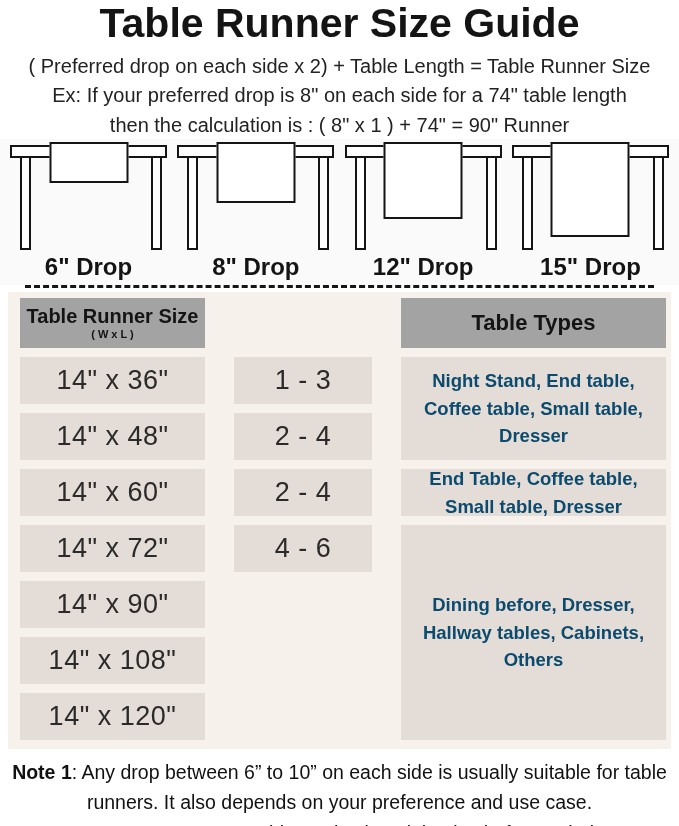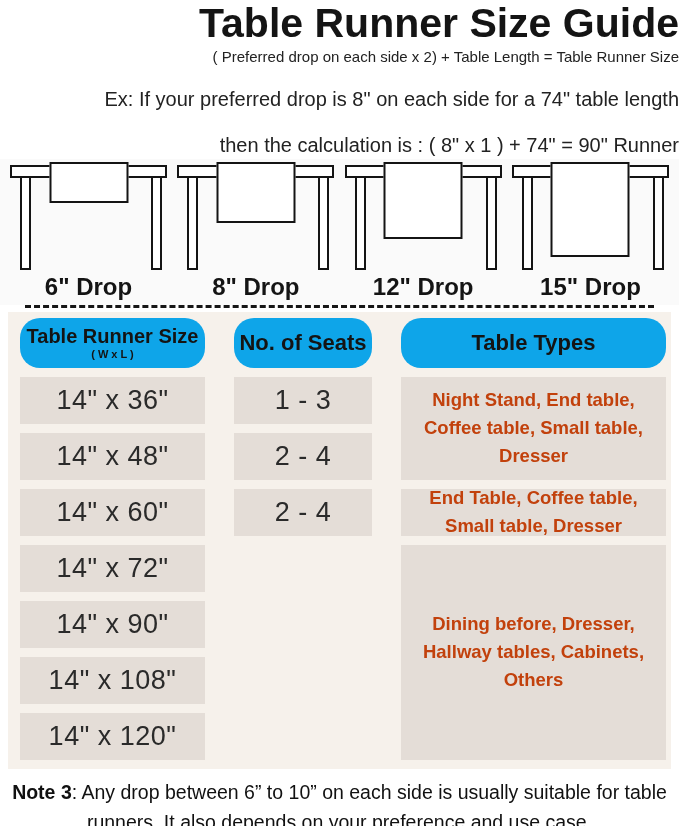--- a/index.html
+++ b/index.html
@@ -6,35 +6,35 @@
   html, body { width: 679px; background: #ffffff; }
   body {
     height: 826px;
     overflow: hidden;
     font-family: "Liberation Sans", sans-serif;
     color: #1c1c1c;
   }
   .page { width: 679px; height: 826px; }
 
   
-  .hdr { text-align: right; padding-top: 1px; background: #ffffff; }
+  .hdr { text-align: center; padding-top: 1px; background: #ffffff; }
   .title {
     font-size: 41px;
     font-weight: 700;
     letter-spacing: 0px;
     line-height: 1.1;
     color: #141414;
   }
   .formula {
-    margin-top: 1px;
-    font-size: 15px;
+    margin-top: 7px;
+    font-size: 20px;
     line-height: 1.3;
     color: #222222;
   }
-  .example { font-size: 20px; line-height: 1.35; color: #222222; margin-top: 19px; }
+  .example { font-size: 20px; line-height: 1.35; color: #222222; margin-top: 3px; }
 
   
   .figs {
     background: #fafafa;
     padding: 3px 10px 0 10px;
     display: flex;
     justify-content: space-between;
   }
   .fig-unit { width: 157px; }
   .fig {
@@ -100,31 +100,31 @@
     row-gap: 9px;
     padding: 6px 6px 9px 12px;
   }
   .cell {
     display: flex;
     flex-direction: column;
     align-items: center;
     justify-content: center;
     text-align: center;
   }
-  .head-cell { background: #0ea5e9; color: #141414; border-radius: 20px; }
+  .head-cell { background: #a3a3a3; color: #141414; }
   .body-cell { background: #e4ddd7; color: #2a2a2a; }
   .h-line1 { font-size: 20px; font-weight: 700; line-height: 1.15; }
   .h-line2 { font-size: 11px; font-weight: 700; line-height: 1.15; }
   .h-single { font-size: 22px; font-weight: 700; }
   .val { font-size: 27px; font-weight: 400; letter-spacing: 0.5px; }
   .types-cell {
     font-size: 18.5px;
     font-weight: 700;
     line-height: 1.5;
-    color: #c2410c;
+    color: #0c4a6e;
     padding: 0 12px;
   }
   .c1 { grid-column: 1; } .c2 { grid-column: 2; } .c3 { grid-column: 3; }
   .r1 { grid-row: 1; } .r2 { grid-row: 2; } .r3 { grid-row: 3; } .r4 { grid-row: 4; }
   .r5 { grid-row: 5; } .r6 { grid-row: 6; } .r7 { grid-row: 7; } .r8 { grid-row: 8; }
   .span2 { grid-row: 2 / span 2; }
   .span4 { grid-row: 5 / span 4; }
 
   
   .notes {
@@ -195,40 +195,40 @@
 
   <hr class="dashed-rule">
 
   <div class="size-grid-wrap">
     <div class="size-grid">
 
       <div class="cell head-cell c1 r1">
         <div class="h-line1">Table Runner Size</div>
         <div class="h-line2">( W x L )</div>
       </div>
-      <div class="cell head-cell h-single c2 r1">No. of Seats</div>
       <div class="cell head-cell h-single c3 r1">Table Types</div>
 
       <div class="cell body-cell val c1 r2">14" x 36"</div>
       <div class="cell body-cell val c1 r3">14" x 48"</div>
       <div class="cell body-cell val c1 r4">14" x 60"</div>
       <div class="cell body-cell val c1 r5">14" x 72"</div>
       <div class="cell body-cell val c1 r6">14" x 90"</div>
       <div class="cell body-cell val c1 r7">14" x 108"</div>
       <div class="cell body-cell val c1 r8">14" x 120"</div>
 
       <div class="cell body-cell val c2 r2">1 - 3</div>
       <div class="cell body-cell val c2 r3">2 - 4</div>
       <div class="cell body-cell val c2 r4">2 - 4</div>
+      <div class="cell body-cell val c2 r5">4 - 6</div>
 
       <div class="cell body-cell types-cell c3 span2">Night Stand, End table, Coffee table, Small table, Dresser</div>
       <div class="cell body-cell types-cell c3 r4">End Table, Coffee table, Small table, Dresser</div>
       <div class="cell body-cell types-cell c3 span4">Dining before, Dresser, Hallway tables, Cabinets, Others</div>
 
     </div>
   </div>
 
   <div class="notes">
-    <span class="note"><b>Note 3</b><span>: Any drop between 6” to 10” on each side is usually suitable for table runners. It also depends on your preference and use case.</span></span>
+    <span class="note"><b>Note 1</b><span>: Any drop between 6” to 10” on each side is usually suitable for table runners. It also depends on your preference and use case.</span></span>
     <span class="note"><b>Note 2</b><span>: Measure your table, and select right size before ordering.</span></span>
   </div>
 
 </div>
 
 </body></html>

